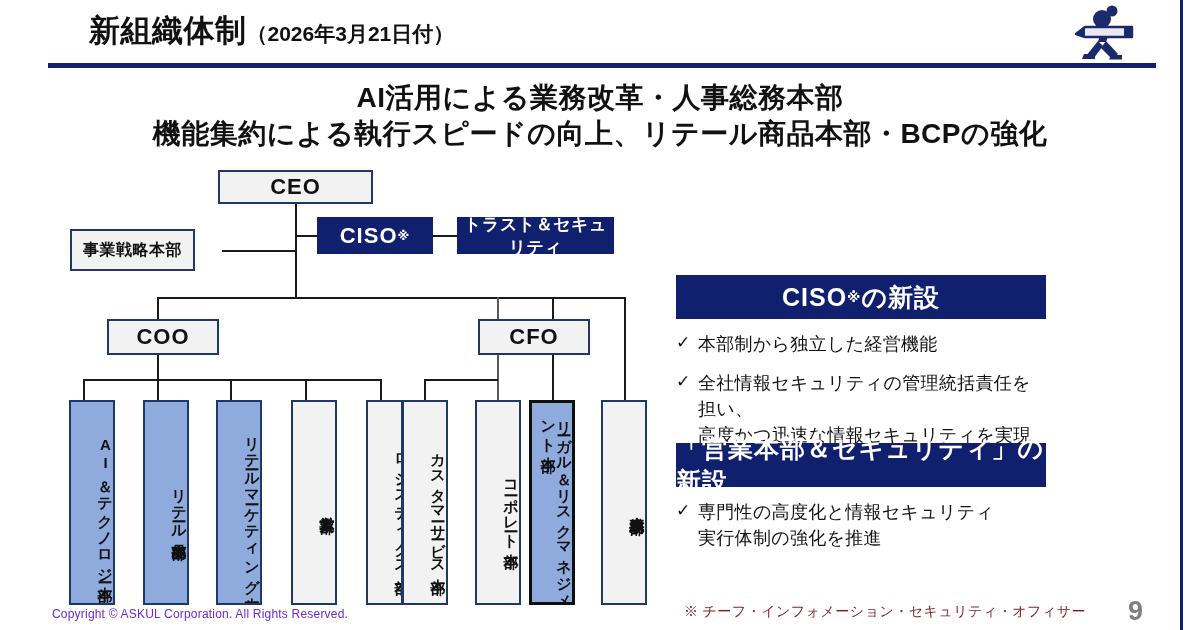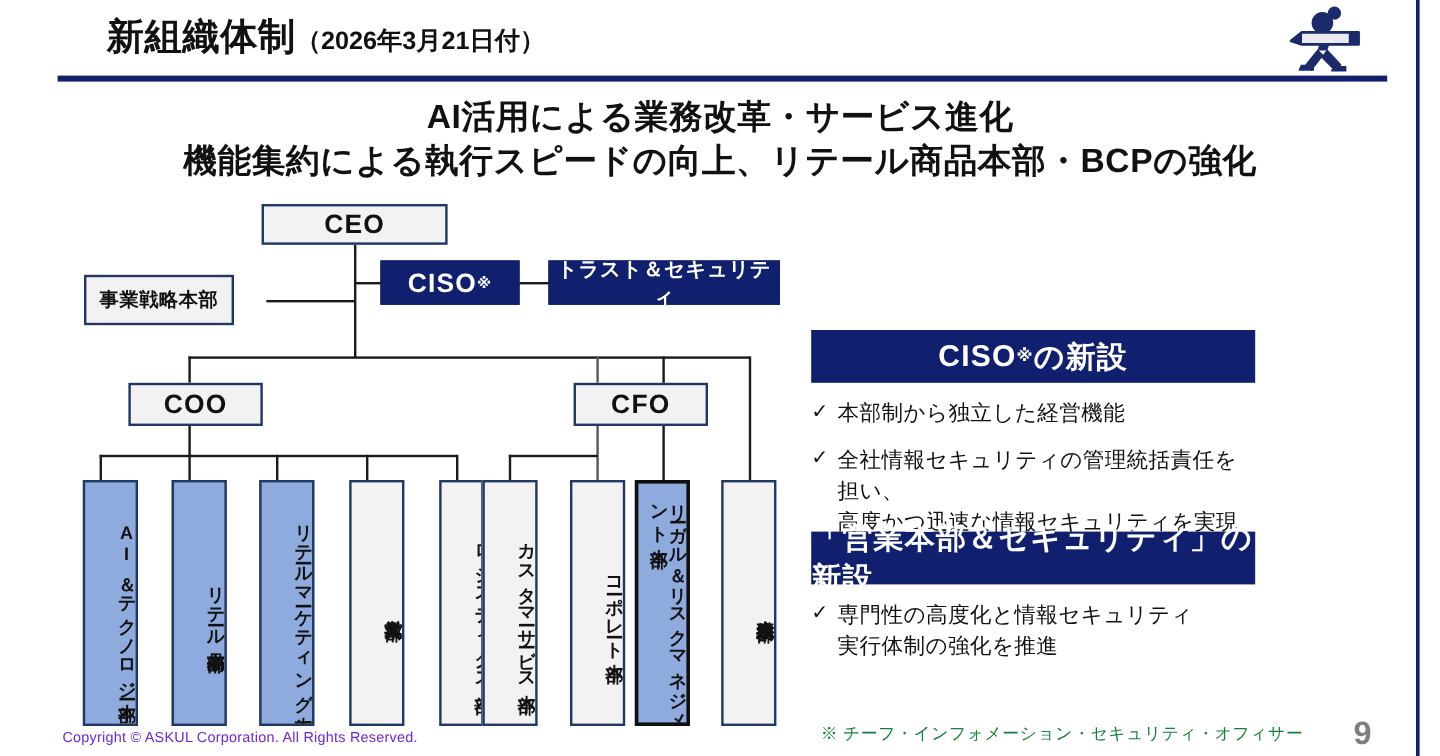--- a/index.html
+++ b/index.html
@@ -90,21 +90,21 @@
   }
 
   
   .copy{
     position:absolute;left:52px;top:607px;
     font-size:12px;color:#6d28d9;letter-spacing:.2px;
   }
   .note{
     position:absolute;left:684px;top:603px;
     font-family:"Liberation Serif","DejaVu Serif",serif;
-    font-size:14px;color:#15803d;letter-spacing:.5px;text-align:center;
+    font-size:14px;color:#7f1d1d;letter-spacing:.5px;text-align:center;
   }
   .pageno{
     position:absolute;left:1128px;top:596px;
     font-size:27px;font-weight:bold;color:#7f7f7f;
   }
   .redge{position:absolute;left:1180px;top:0;width:3px;height:630px;background:#11206e;}
 </style>
 </head>
 <body>
 
@@ -129,21 +129,21 @@
         <g>
           <path d="M14 30 L23 23 L70 23 L70 33 L23 33 Z" fill="#e9e9ef" stroke="#1b2a6b" stroke-width="2.4" stroke-linejoin="round"></path>
           <path d="M14 30 L23 23 L23 33 Z" fill="#1b2a6b"></path>
           <rect x="62" y="22.5" width="9" height="11" fill="#1b2a6b"></rect>
         </g>
       </svg>
     </div>
   </div>
 
   <div class="sub">
-    <div class="l1">AI活用による業務改革・サービス進化</div>
+    <div class="l1">AI活用による業務改革・人事総務本部</div>
     <div class="l2">機能集約による執行スピードの向上、リテール商品本部・BCPの強化</div>
   </div>
 
   <div class="org">
 
     <div class="ln v" style="left:295px;top:203px;height:95px;"></div>
 
     <div class="ln h" style="left:295px;top:235px;width:23px;"></div>
 
     <div class="ln h" style="left:432px;top:235px;width:26px;"></div>
@@ -178,21 +178,21 @@
 
     <div class="node unit" style="left:70px;top:229px;width:125px;height:42px;font-family:Liberation Mono, monospace;">
       <span>事業戦略本部</span>
     </div>
 
     <div class="node navy exec" style="left:317px;top:217px;width:116px;height:37px;">
       <span>CISO</span>
         <span class="sup">※</span>
     </div>
 
-    <div class="node navy unit" style="left:457px;top:217px;width:193px;height:37px;font-size:17px;">
+    <div class="node navy unit" style="left:457px;top:217px;width:157px;height:37px;font-size:17px;">
       <span>トラスト＆セキュリティ</span>
     </div>
 
     <div class="node exec" style="left:107px;top:319px;width:112px;height:36px;">
       <span>COO</span>
     </div>
 
     <div class="node exec" style="left:441px;top:319px;width:112px;height:36px;margin-left:37px;">
       <span>CFO</span>
     </div>

